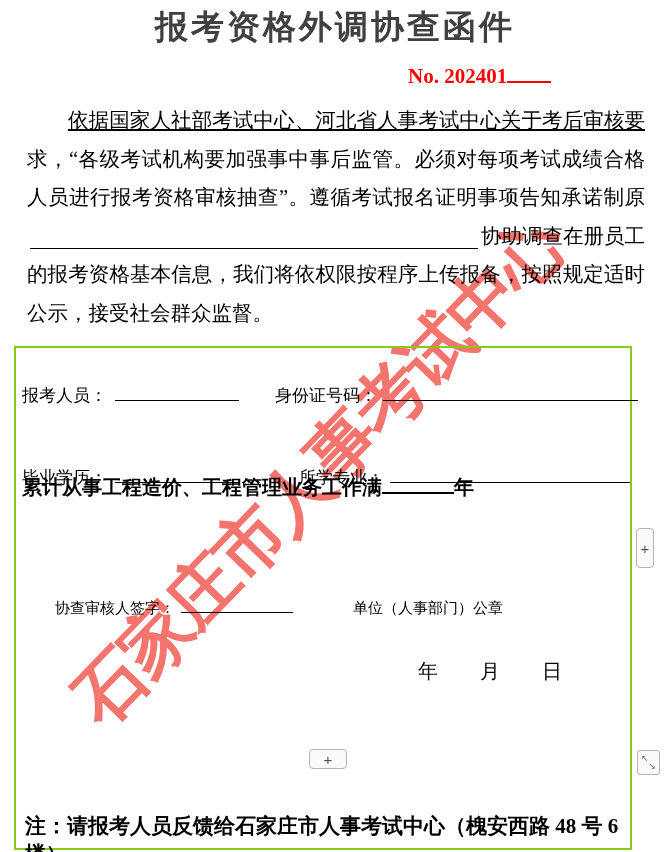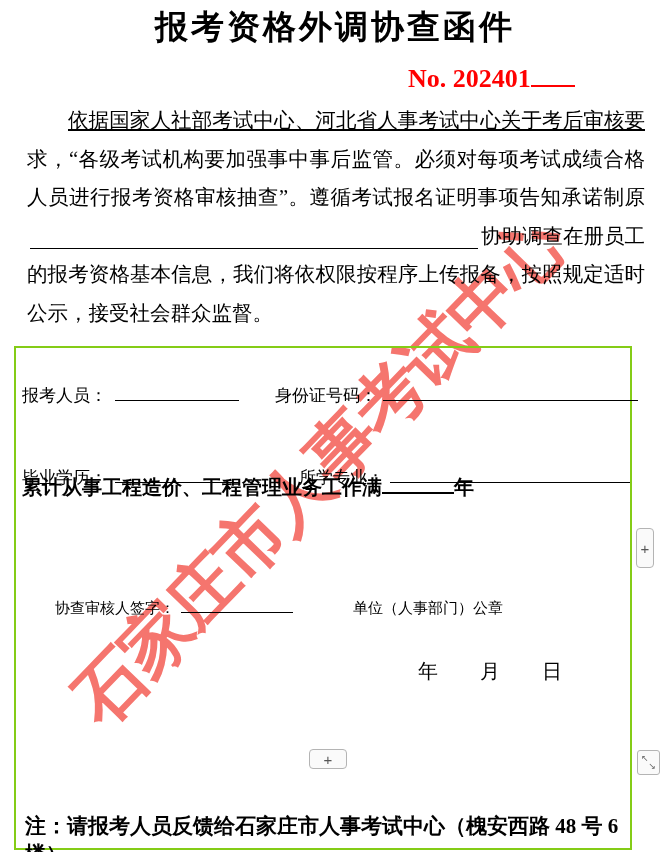--- a/index.html
+++ b/index.html
@@ -29,26 +29,26 @@
   }
   
   .doc { position: absolute; inset: 0; z-index: 1; }
   .title {
     position: absolute;
     top: 5px; left: 0; width: 100%;
     text-align: center;
     font-size: 33px;
     font-weight: bold;
     letter-spacing: 3px;
-    color: #000000;
+    color: #404040;
   }
   .doc-no {
     position: absolute;
     left: 408px; top: 64px;
-    font-size: 26px;
+    font-size: 21px;
     font-weight: bold;
     color: #ff0000;
     white-space: nowrap;
   }
   .doc-no .red-blank {
     display: inline-block;
     width: 44px;
     border-bottom: 2px solid #ff0000;
     height: 2px;
     vertical-align: baseline;

